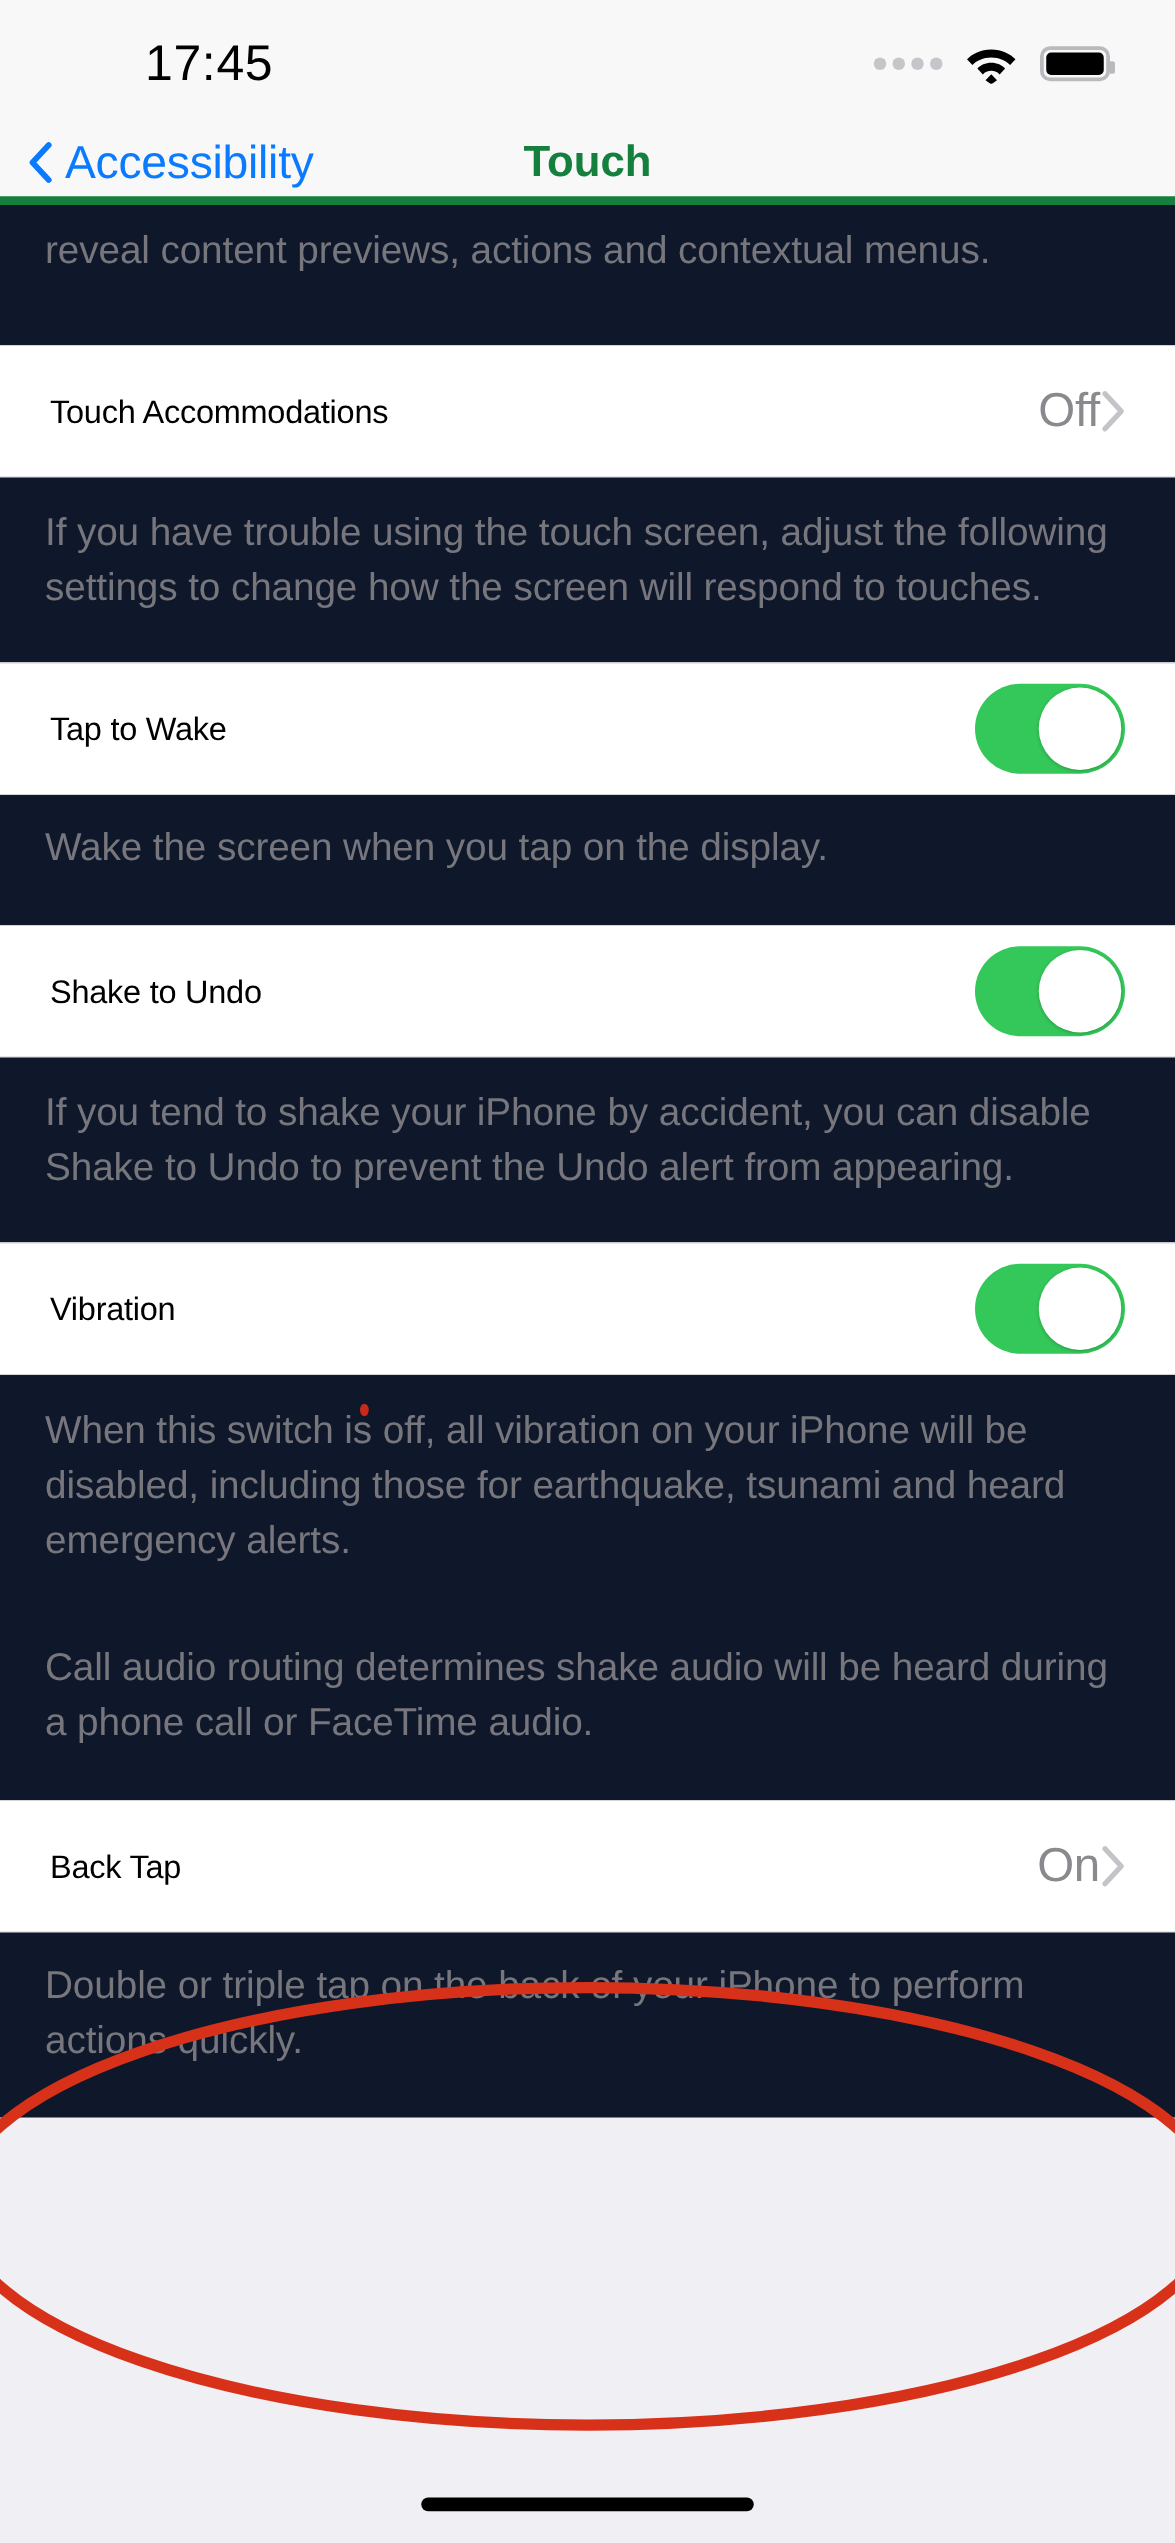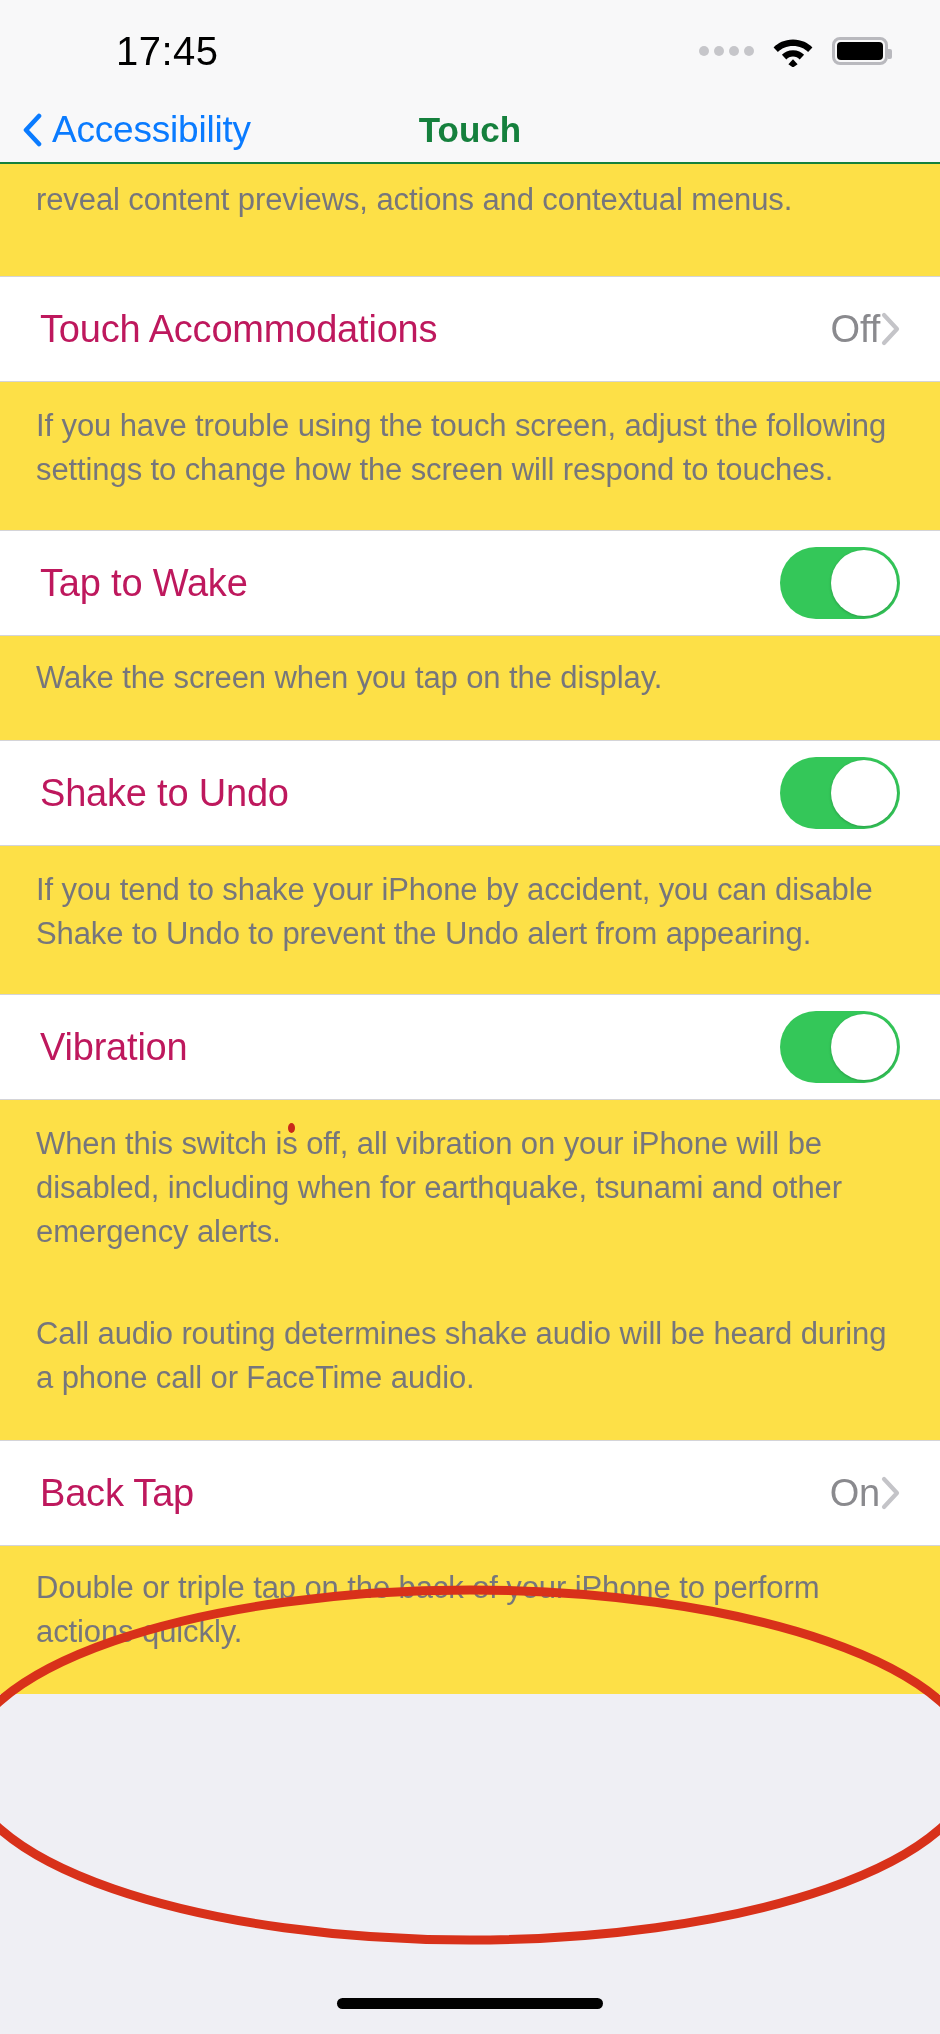--- a/index.html
+++ b/index.html
@@ -55,21 +55,21 @@
     position:absolute; right:-7px; top:9px;
     width:4px; height:10px;
     background:#B9B9BE; border-radius:0 2px 2px 0;
   }
 
   
   .navbar {
     position:absolute; top:96px; left:0;
     width:940px; height:68px;
     background:#F8F8F9;
-    border-bottom:2px solid #15803d;
+    border-bottom:7px solid #15803d;
   }
   .nav-back {
     position:absolute; left:22px; top:0;
     height:68px; display:flex; align-items:center; gap:10px;
     cursor:pointer;
   }
   .chev-left { width:20px; height:34px; display:block; }
   .nav-back-label {
     font-size:37px; color:#0A7BFF; letter-spacing:-0.2px;
   }
@@ -90,21 +90,21 @@
   }
   .row {
     position:relative;
     display:flex; align-items:center;
     height:104px;
     padding:0 40px 0 40px;
     background:#FFFFFF;
     cursor:pointer;
   }
   .row-label {
-    font-size:38px; color:#be185d; letter-spacing:-0.2px;
+    font-size:26px; color:#000000; letter-spacing:-0.2px;
     flex:1;
   }
   .row-value {
     font-size:38px; color:#8A8A8E; letter-spacing:-0.2px;
   }
   .chev-right { width:20px; height:34px; display:block; flex:0 0 auto; }
 
   
   .toggle {
     position:relative;
@@ -117,21 +117,21 @@
   .toggle .knob {
     position:absolute; top:3px; left:51px;
     width:66px; height:66px;
     border-radius:50%;
     background:#FFFFFF;
     box-shadow:0 1px 3px rgba(0,0,0,0.22);
   }
 
   
   .footer {
-    background:#fde047;
+    background:#0f172a;
     padding:22px 36px 38px 36px;
     font-size:31px; line-height:44px;
     color:#76767C; letter-spacing:-0.1px;
   }
   .footer.tight { padding-top:20px; padding-bottom:40px; }
   .footer.first { padding-top:14px; padding-bottom:54px; }
 
   
   .red-dot {
     position:absolute; left:288px; top:1123px;
@@ -228,21 +228,21 @@
     <div class="footer">If you tend to shake your iPhone by accident, you can disable Shake to Undo to prevent the Undo alert from appearing.</div>
 
     <div class="group">
       <div class="row">
         <span class="row-label">Vibration</span>
         <div class="toggle">
             <div class="knob"></div>
           </div>
       </div>
     </div>
-    <div class="footer">When this switch is off, all vibration on your iPhone will be disabled, including when for earthquake, tsunami and other emergency alerts.</div>
+    <div class="footer">When this switch is off, all vibration on your iPhone will be disabled, including those for earthquake, tsunami and heard emergency alerts.</div>
 
     <div class="footer tight">Call audio routing determines shake audio will be heard during a phone call or FaceTime audio.</div>
 
     <div class="group">
       <div class="row">
         <span class="row-label">Back Tap</span>
         <span class="row-value">On</span>
         <svg class="chev-right" viewBox="0 0 20 34">
           <polyline points="4,3 17,17 4,31" fill="none" stroke="#C4C4C8" stroke-width="4.2" stroke-linecap="round" stroke-linejoin="round"></polyline>
         </svg>

